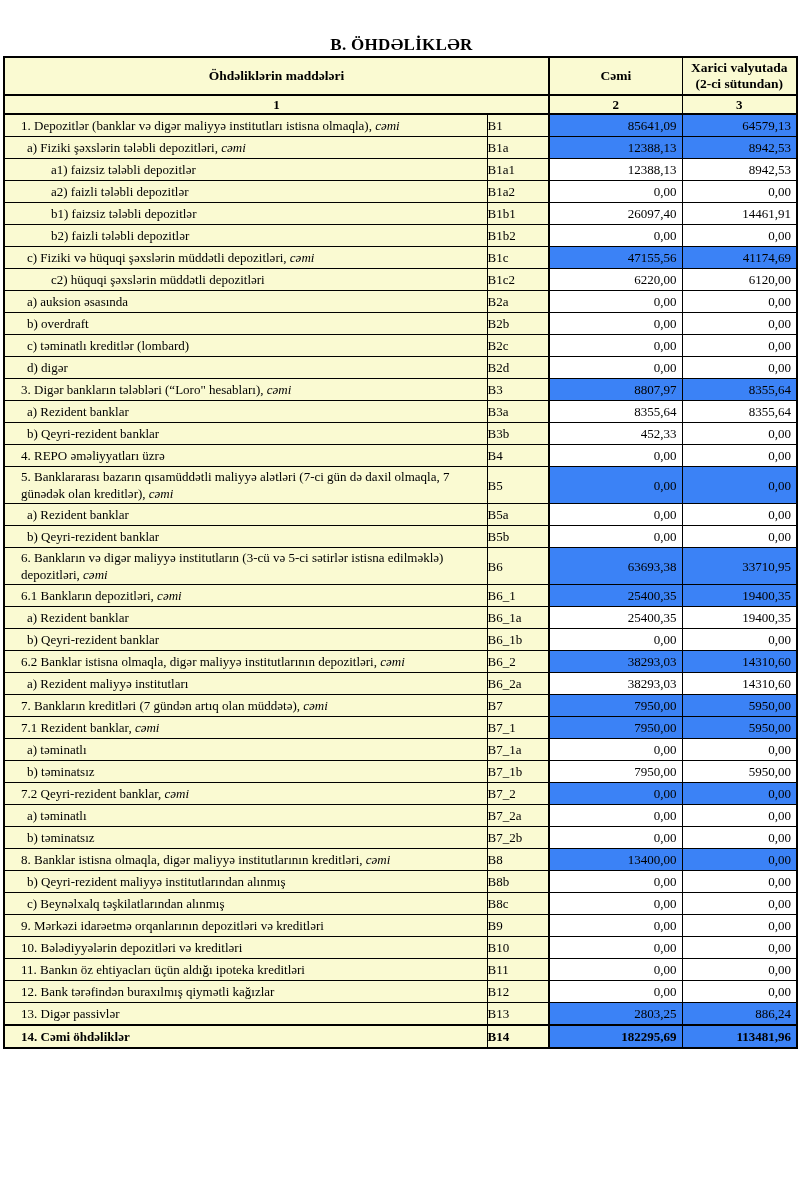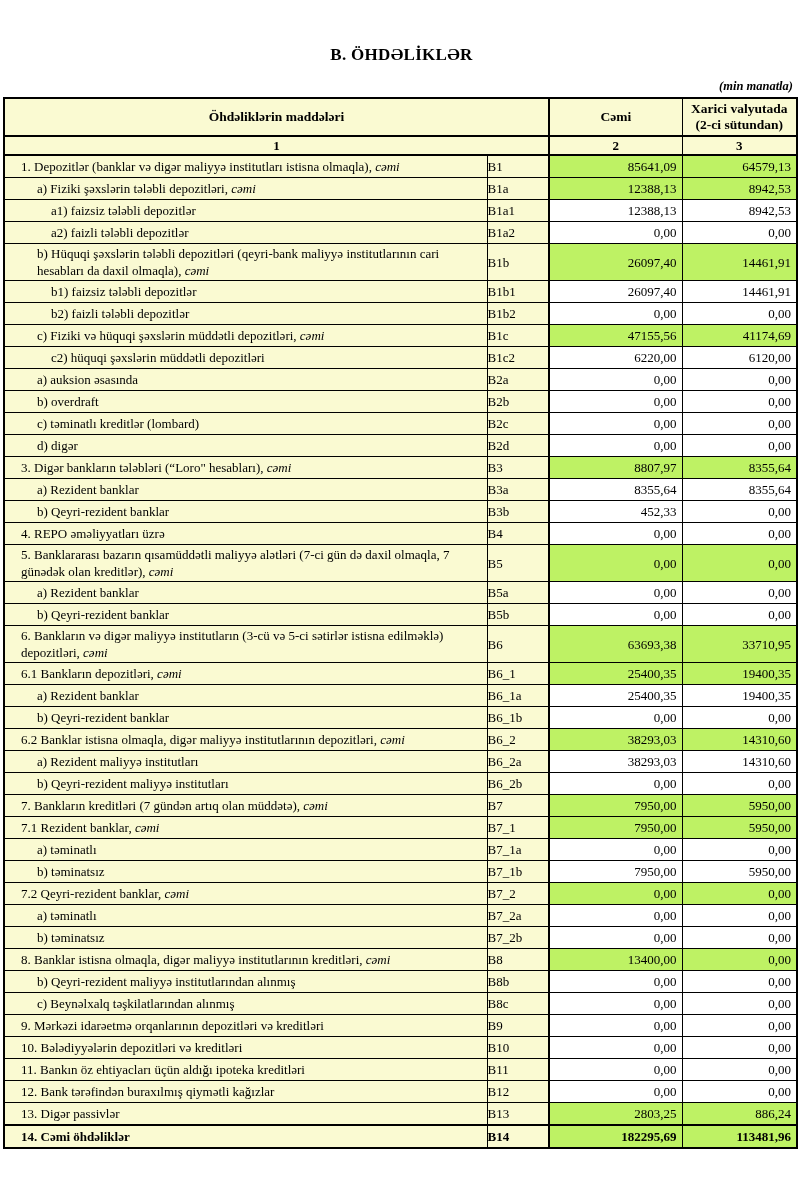--- a/index.html
+++ b/index.html
@@ -6,21 +6,21 @@
   body{
     width:800px;height:1183px;overflow:hidden;background:#ffffff;color:#000;
     font-family:"Liberation Serif","DejaVu Serif",serif;
     -webkit-font-smoothing:antialiased;
   }
   .wrap{padding-left:3px;}
   .sec-title{
     margin:0;text-align:center;font-weight:bold;font-size:17px;line-height:22px;
     letter-spacing:0.3px;
   }
-  #title-b{padding-top:44px;}
+  #title-b{padding-top:34px;}
   .unit-note{
     width:790px;text-align:right;font-style:italic;font-weight:bold;
     font-size:12.5px;line-height:15px;
   }
   #note-b{margin-top:13px;margin-bottom:3px;}
   table{
     border-collapse:collapse;table-layout:fixed;width:793px;
     border:2px solid #000;
   }
   col.c-label{width:483px;}
@@ -35,38 +35,37 @@
     height:34px;font-weight:bold;font-size:13.5px;line-height:16px;
     text-align:center;border-bottom:2px solid #000;padding:1px 2px;
   }
   tr.num-row td{
     height:17px;font-weight:bold;text-align:center;
     border-bottom:2px solid #000;
   }
   tr.data-row td{height:19px;}
   td.lbl-cell{padding:1px 4px;}
   td.lvl0{padding-left:16px;}
-  td.lvl1{padding-left:32px;margin-top:12px;}
+  td.lvl1{padding-left:22px;margin-top:12px;}
   td.lvl2{padding-left:46px;}
   td.code-cell{}
   td.val-cell{text-align:right;padding-right:5px;}
   td.val-total{border-left:2px solid #000;}
   tr.plain td.val-cell{background:#ffffff;}
-  tr.agg td.val-cell{background:#bef264;margin-top:16px;}
+  tr.agg td.val-cell{background:#3b82f6;margin-top:16px;}
   tr.bold-row td{font-weight:bold;border-top:2px solid #000;}
   .it{font-style:italic;}
 </style>
 </head>
 <body>
 
 <div class="wrap">
 
   <h1 class="sec-title" id="title-b">B. ÖHDƏLİKLƏR</h1>
 
-  <div class="unit-note" id="note-b">(min manatla)</div>
 
   <table id="liabilities-table">
     <colgroup>
       <col class="c-label">
         <col class="c-code">
         <col class="c-total">
         <col class="c-foreign">
     </colgroup>
     <tbody>
       <tr class="head-row">
@@ -98,26 +97,20 @@
     <td class="code-cell">B1a1</td>
     <td class="val-cell val-total">12388,13</td>
     <td class="val-cell">8942,53</td>
   </tr>
         <tr class="data-row plain">
     <td class="lbl-cell lvl2"><span>a2) faizli tələbli depozitlər</span> <span class="it"></span></td>
     <td class="code-cell">B1a2</td>
     <td class="val-cell val-total">0,00</td>
     <td class="val-cell">0,00</td>
   </tr>
-        <tr class="data-row agg">
-    <td class="lbl-cell lvl1"><span>b) Hüquqi şəxslərin tələbli depozitləri (qeyri-bank maliyyə institutlarının cari hesabları da daxil olmaqla),</span> <span class="it">cəmi</span></td>
-    <td class="code-cell">B1b</td>
-    <td class="val-cell val-total">26097,40</td>
-    <td class="val-cell">14461,91</td>
-  </tr>
         <tr class="data-row plain">
     <td class="lbl-cell lvl2"><span>b1) faizsiz tələbli depozitlər</span> <span class="it"></span></td>
     <td class="code-cell">B1b1</td>
     <td class="val-cell val-total">26097,40</td>
     <td class="val-cell">14461,91</td>
   </tr>
         <tr class="data-row plain">
     <td class="lbl-cell lvl2"><span>b2) faizli tələbli depozitlər</span> <span class="it"></span></td>
     <td class="code-cell">B1b2</td>
     <td class="val-cell val-total">0,00</td>
@@ -229,26 +222,20 @@
     <td class="lbl-cell lvl0"><span>6.2 Banklar istisna olmaqla, digər maliyyə institutlarının depozitləri,</span> <span class="it">cəmi</span></td>
     <td class="code-cell">B6_2</td>
     <td class="val-cell val-total">38293,03</td>
     <td class="val-cell">14310,60</td>
   </tr>
         <tr class="data-row plain">
     <td class="lbl-cell lvl1"><span>a) Rezident maliyyə institutları</span> <span class="it"></span></td>
     <td class="code-cell">B6_2a</td>
     <td class="val-cell val-total">38293,03</td>
     <td class="val-cell">14310,60</td>
-  </tr>
-        <tr class="data-row plain">
-    <td class="lbl-cell lvl1"><span>b) Qeyri-rezident maliyyə institutları</span> <span class="it"></span></td>
-    <td class="code-cell">B6_2b</td>
-    <td class="val-cell val-total">0,00</td>
-    <td class="val-cell">0,00</td>
   </tr>
         <tr class="data-row agg">
     <td class="lbl-cell lvl0"><span>7. Bankların kreditləri (7 gündən artıq olan müddətə),</span> <span class="it">cəmi</span></td>
     <td class="code-cell">B7</td>
     <td class="val-cell val-total">7950,00</td>
     <td class="val-cell">5950,00</td>
   </tr>
         <tr class="data-row agg">
     <td class="lbl-cell lvl0"><span>7.1 Rezident banklar,</span> <span class="it">cəmi</span></td>
     <td class="code-cell">B7_1</td>

